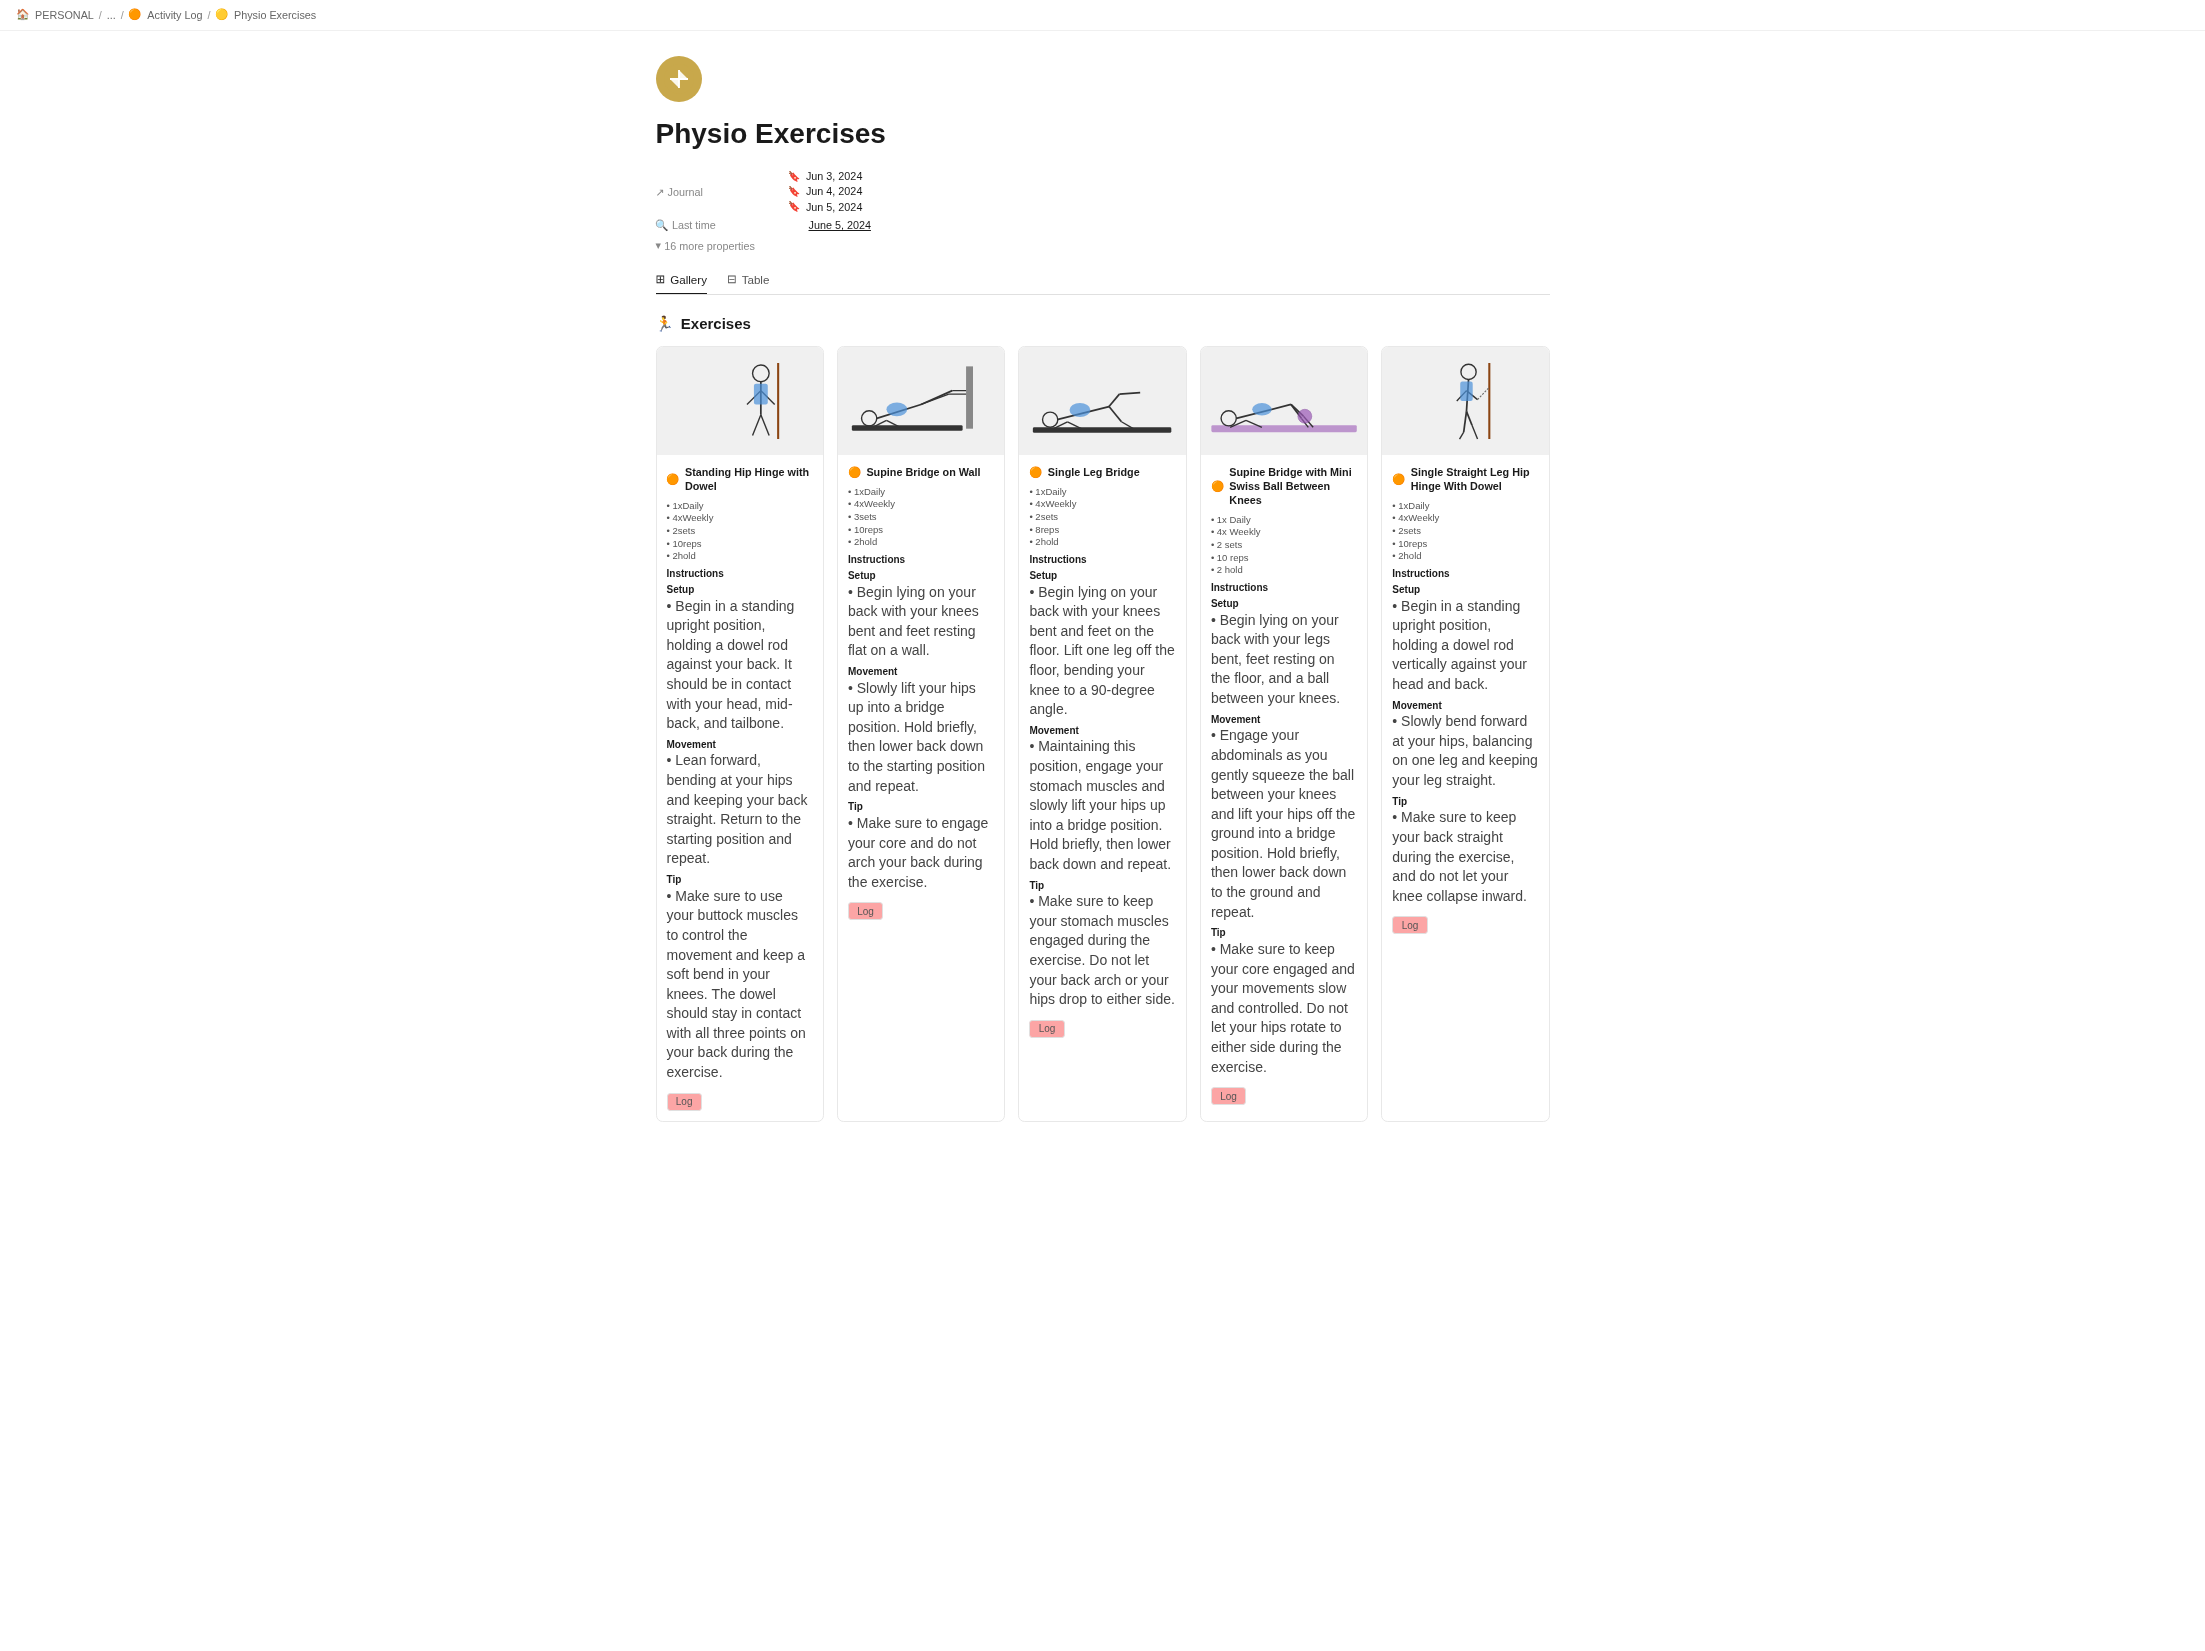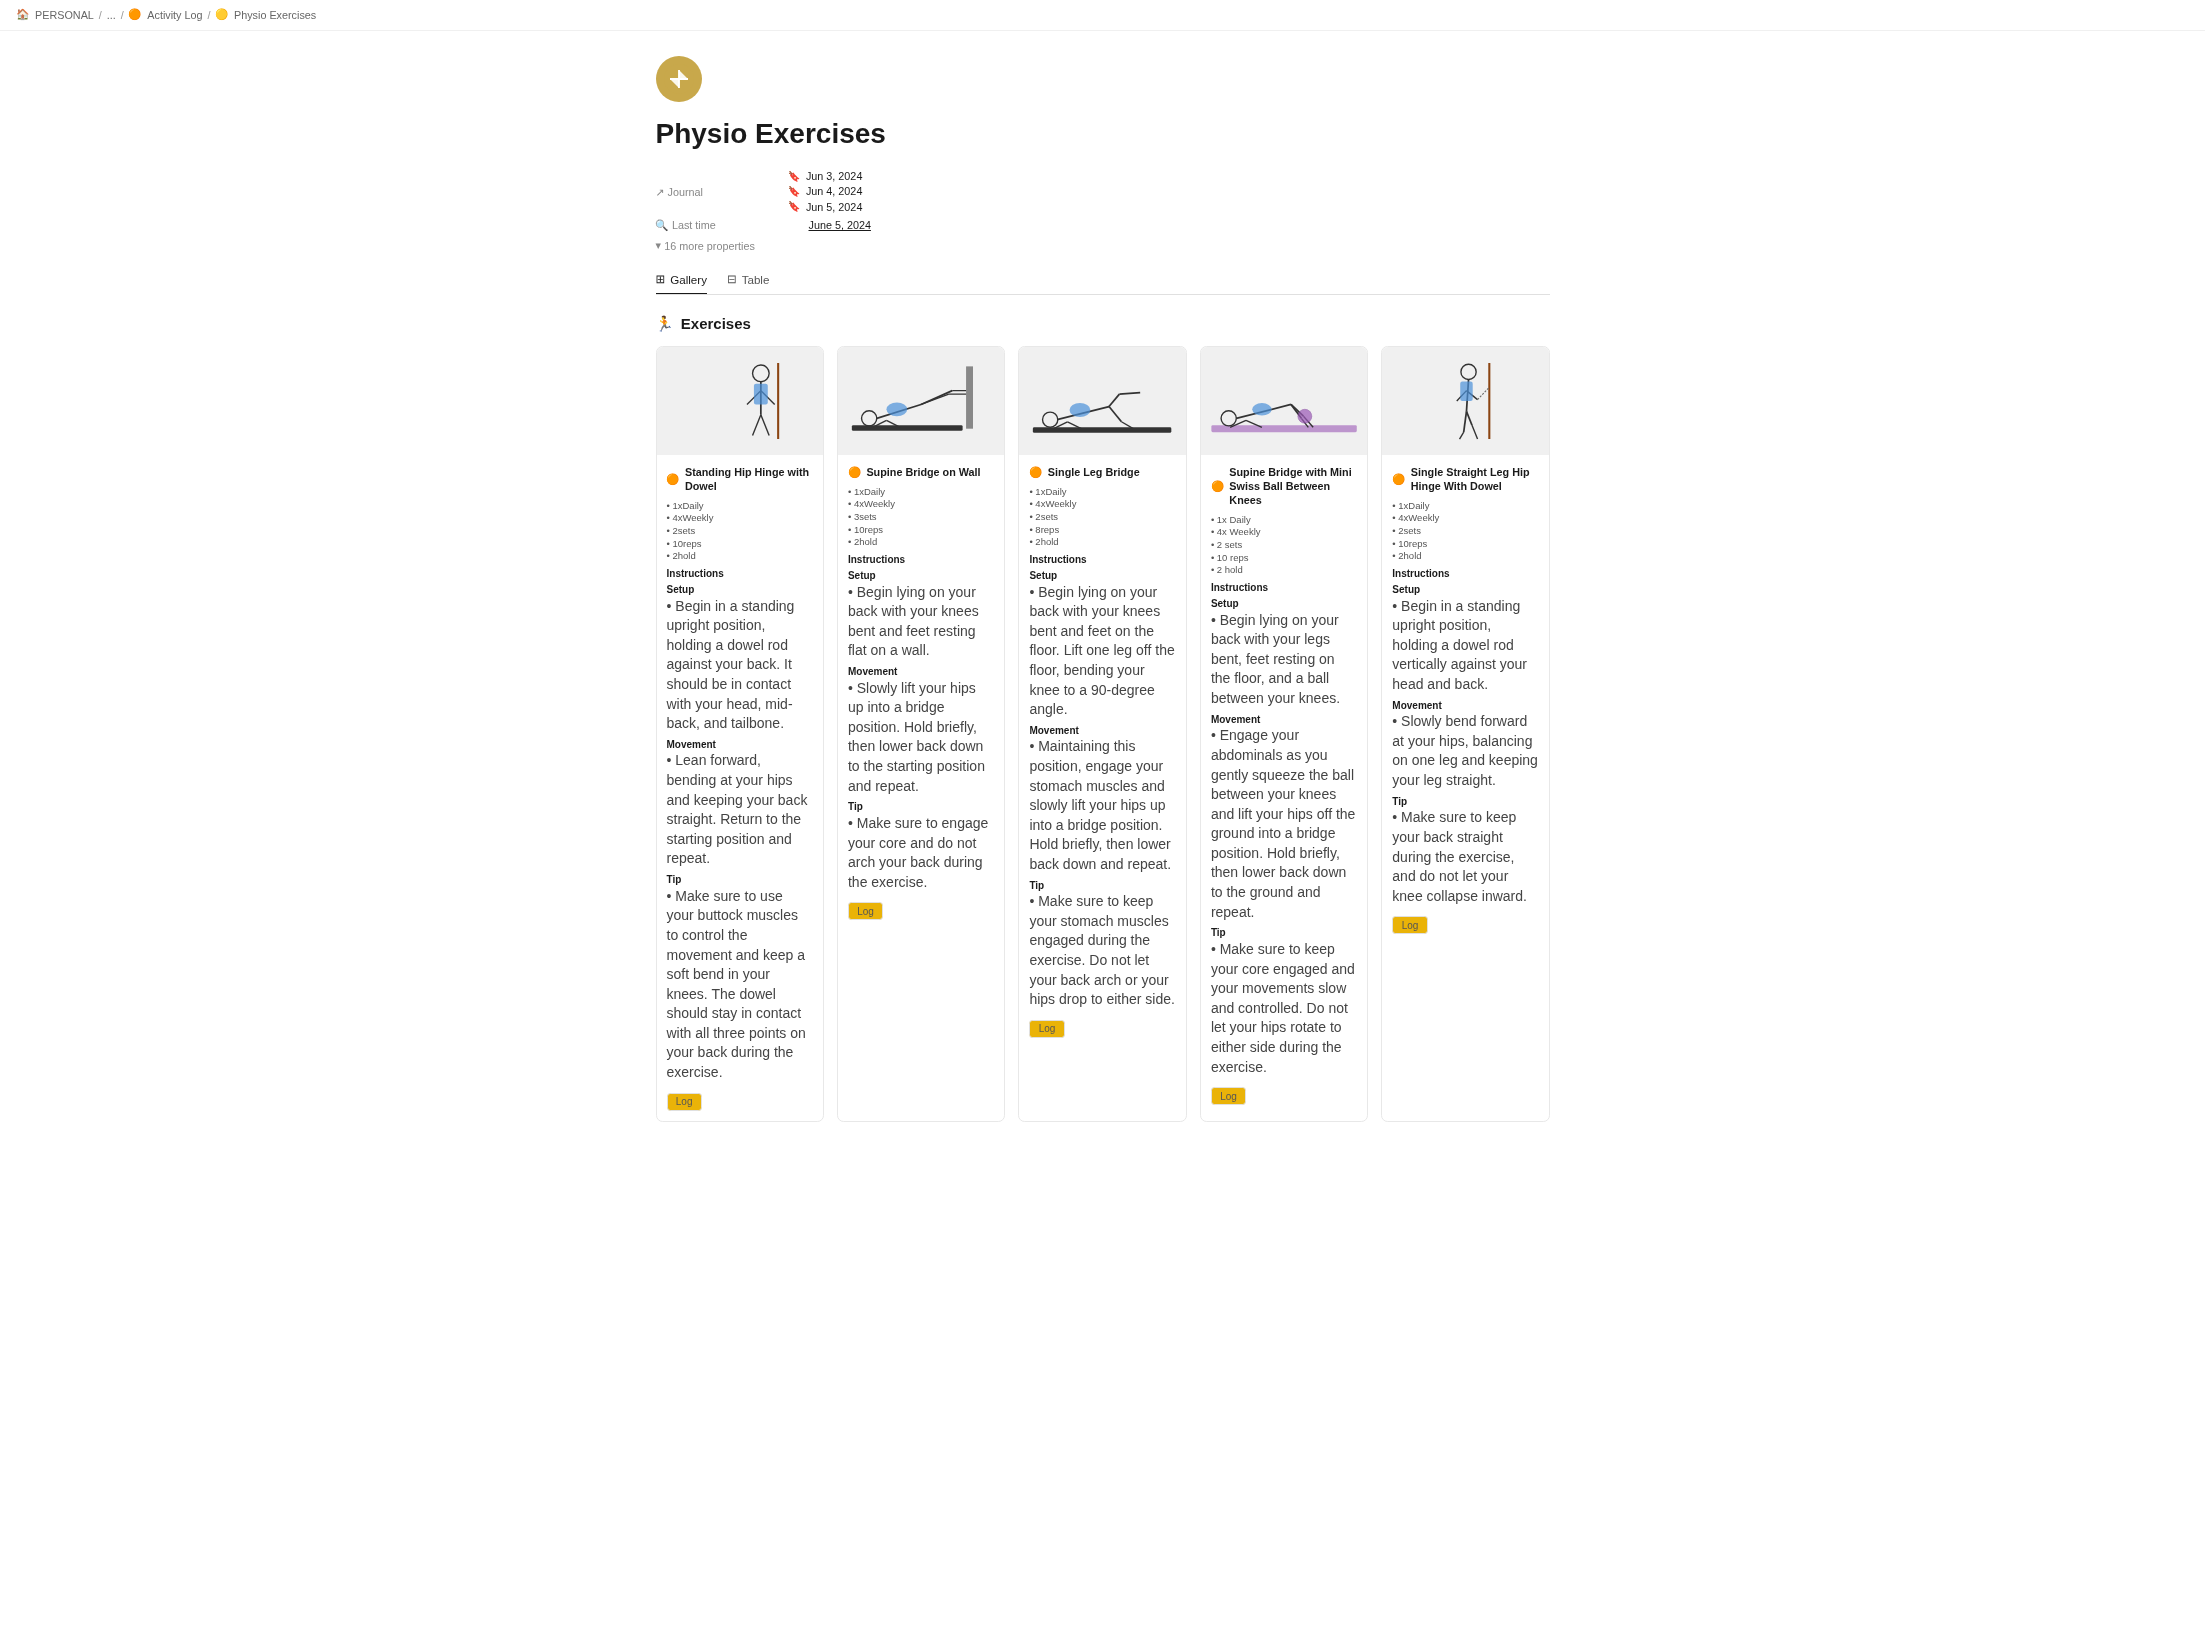--- a/index.html
+++ b/index.html
@@ -196,21 +196,21 @@
       margin-bottom: 1.7px;
     }
     .card-section-text {
       font-size: 14px;
       color: #444;
       line-height: 1.4;
       margin-bottom: 5px;
     }
     .card-log-btn {
       display: inline-block;
-      background: #eab308;
+      background: #fca5a5;
       border: 0.8px solid #e0e0e0;
       border-radius: 3.3px;
       padding: 2.5px 8.3px;
       font-size: 10px;
       color: #555;
       cursor: pointer;
       margin-top: 5px;
     }
 
     

